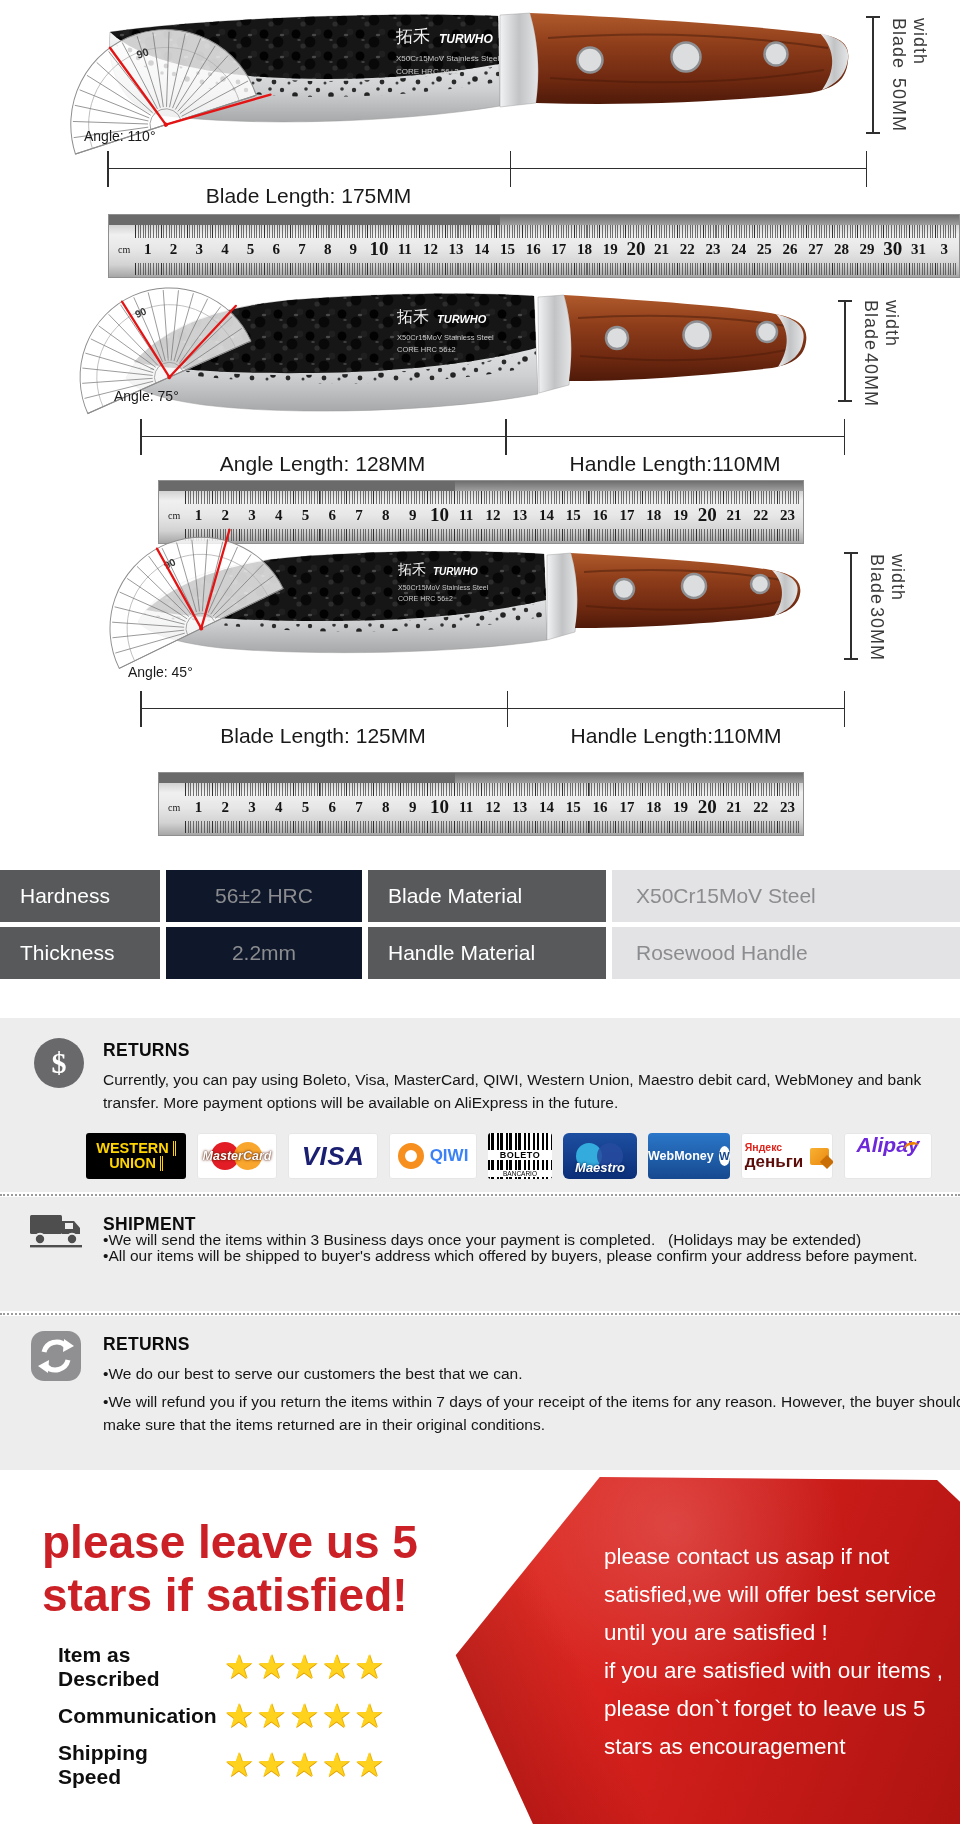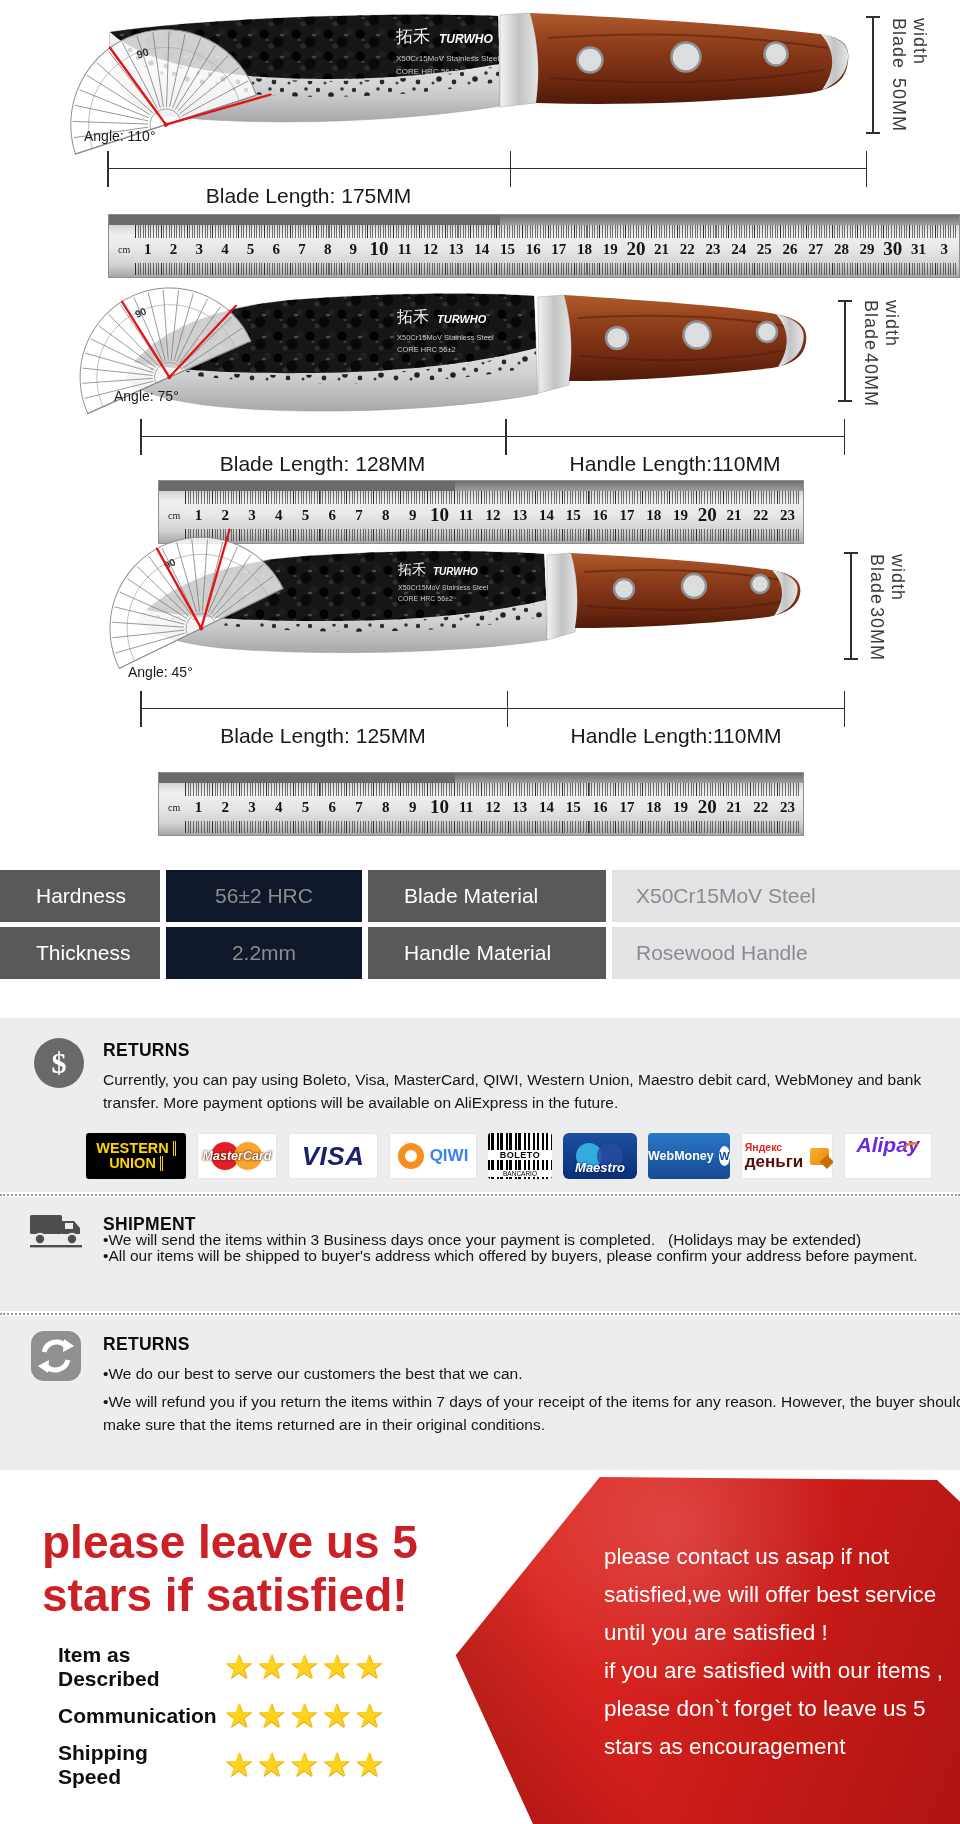--- a/index.html
+++ b/index.html
@@ -41,21 +41,21 @@
   .ruler .unit{position:absolute;left:9px;top:29px;font-size:10px;color:#222;font-family:"Liberation Serif",serif;}
   .ruler .nums{position:absolute;left:26px;right:2px;top:23px;display:flex;}
   .ruler .nums span{flex:1;text-align:center;font-family:"Liberation Serif",serif;font-weight:bold;
                     font-size:15px;color:#141414;line-height:22px;}
   .ruler .nums span:nth-child(10n){font-size:19px;}
 
   
   .spec{position:absolute;left:0;top:870px;width:948px;display:grid;
         grid-template-columns:160px 196px 238px 348px;gap:5px 6px;}
   .spec .cell{height:52px;display:flex;align-items:center;font-size:21px;}
-  .spec .k{background:#58595b;color:#fff;padding-left:36px;}
+  .spec .k{background:#58595b;color:#fff;padding-left:20px;}
   .spec .vc{background:#0f172a;color:#8b8c8f;justify-content:center;text-align:center;}
   .spec .vl{background:#e3e3e5;color:#8b8c8f;padding-left:24px;}
 
   
   .panel{position:absolute;left:0;width:960px;background:#ededee;}
   .sep{position:absolute;left:0;width:960px;border-top:2px dotted #9b9b9b;}
   .ptitle{position:absolute;left:103px;font-size:17.5px;font-weight:bold;color:#0c0c0c;letter-spacing:.3px;}
   .pbody{position:absolute;left:103px;font-size:15.5px;color:#151515;line-height:1.5;}
   .dollar{position:absolute;width:50px;height:50px;border-radius:50%;background:#69696c;color:#fff;
           display:flex;align-items:center;justify-content:center;font-size:30px;font-weight:bold;
@@ -296,21 +296,21 @@
   </svg>
   <div class="angle-label" style="left:114px;top:388px">Angle: 75°</div>
   <div class="bwline" style="left:844px;top:300px;height:102px"></div>
   <div class="bwlabel" style="left:860px;top:300px;height:102px">
     <span>Blade width</span>
       <span>40MM</span>
   </div>
   <div class="dim" style="left:140px;top:436px;width:705px">
       <i class="mid" style="left:51.8%"></i>
     </div>
-  <span class="dim-label" style="left:140px;top:452px;width:365px">Blade Length: 128MM</span>
+  <span class="dim-label" style="left:140px;top:452px;width:365px">Angle Length: 128MM</span>
   <span class="dim-label" style="left:505px;top:452px;width:340px">Handle Length:110MM</span>
   <div class="ruler" style="left:158px;top:480px;width:646px;height:64px;--cm:26.9px;--mm:2.69px">
     <div class="shade"></div>
       <div class="tt"></div>
     <span class="unit">cm</span>
     <div class="nums">
         <span>1</span>
         <span>2</span>
         <span>3</span>
         <span>4</span>

